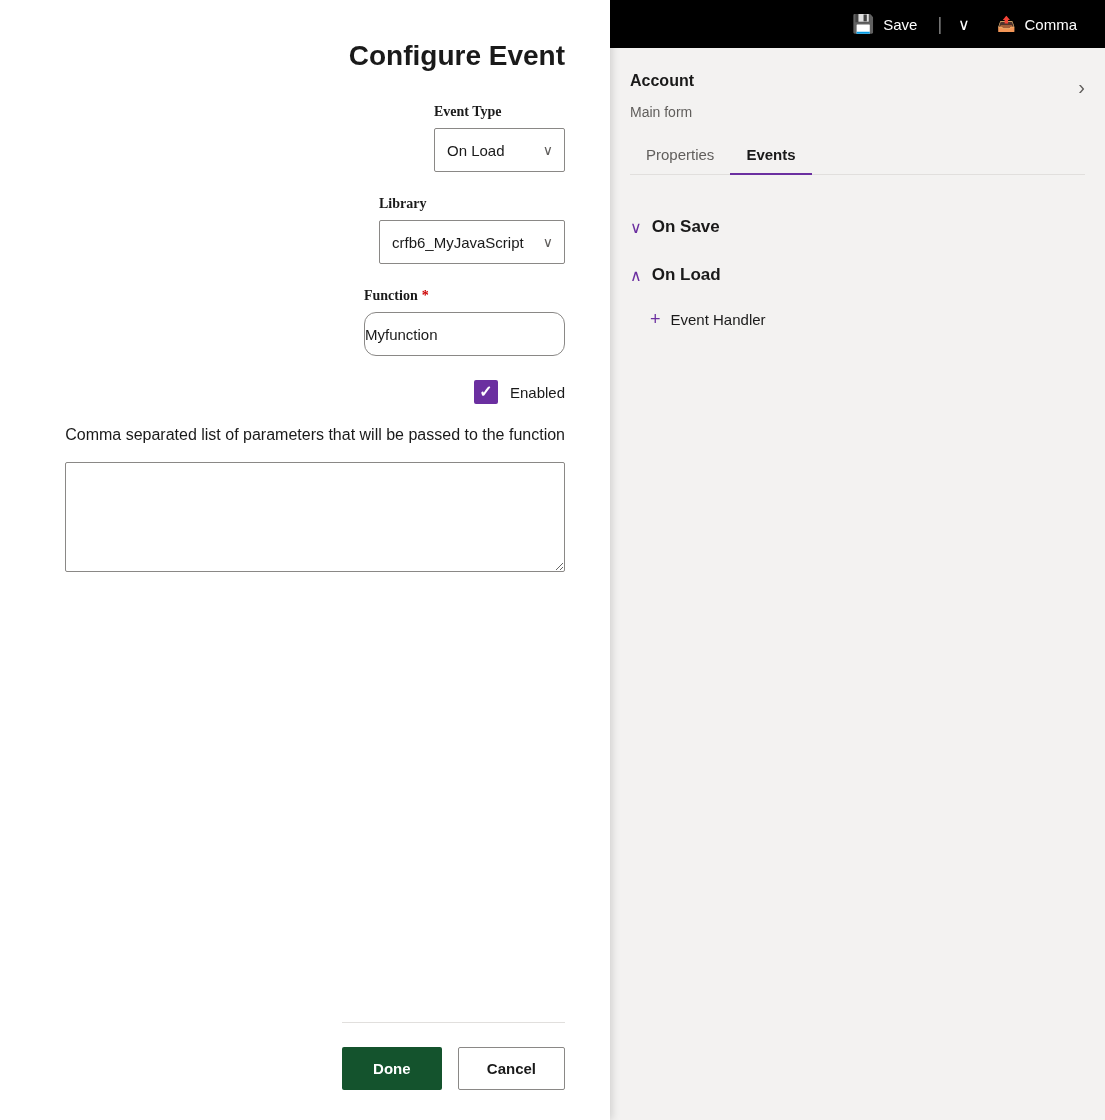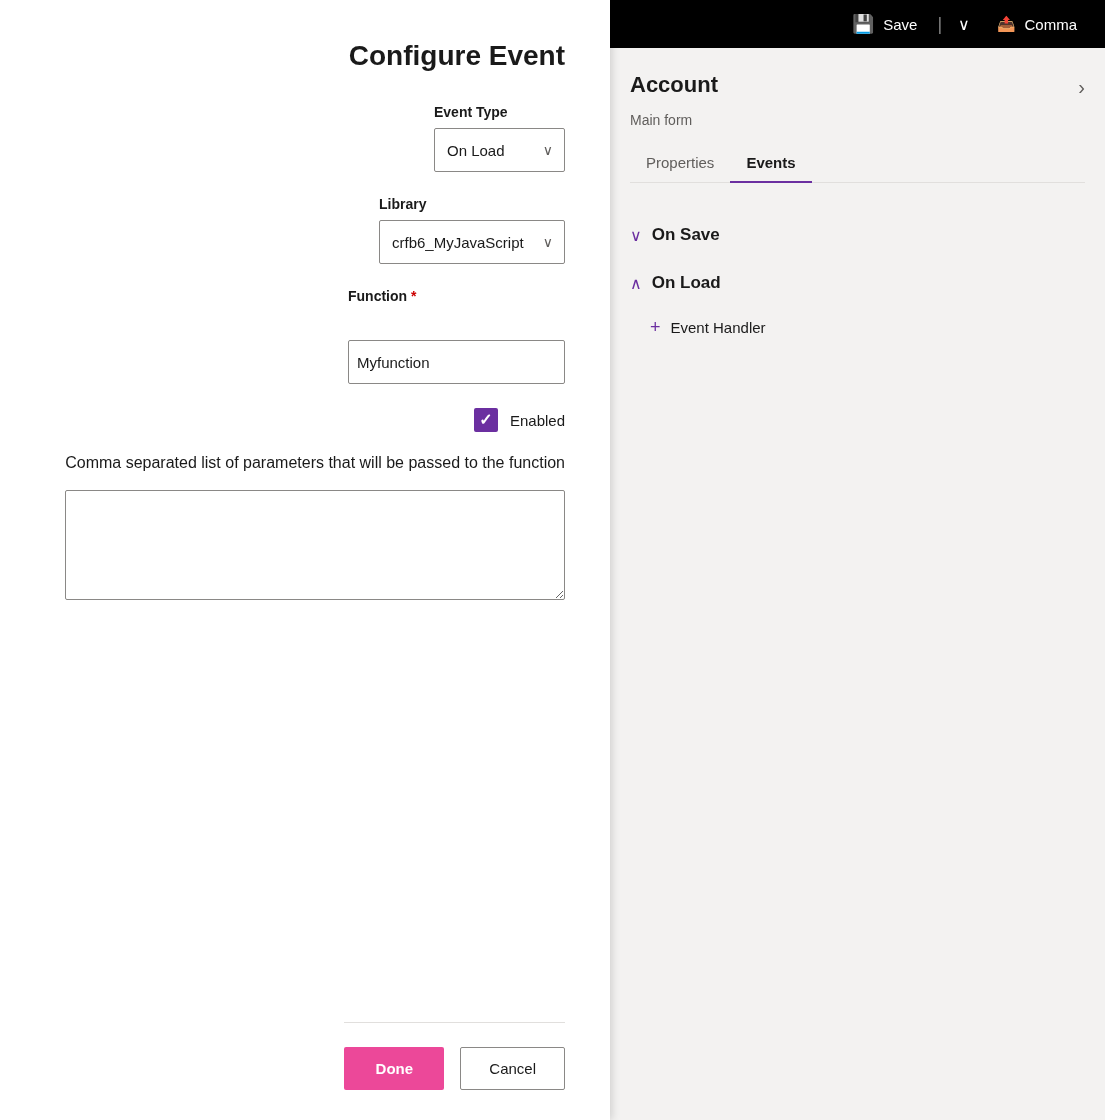--- a/index.html
+++ b/index.html
@@ -38,20 +38,21 @@
     }
 
     .field-label {
       font-size: 14px;
       font-weight: 600;
       color: #1a1a1a;
       margin-bottom: 8px;
       display: flex;
       align-items: center;
       gap: 4px;
+      font-family: Liberation Serif, serif;
     }
 
     .required-star {
       color: #c00;
       font-size: 14px;
     }
 
     .select-wrapper {
       position: relative;
       width: 100%;
@@ -77,26 +78,25 @@
       transform: translateY(-50%);
       pointer-events: none;
       color: #605e5c;
       font-size: 14px;
     }
 
     .text-input {
       width: 100%;
       height: 44px;
       border: 1px solid #8a8886;
-      border-radius: 2px;
-      padding: 0 8px;
-      font-size: 15px;
-      color: #1a1a1a;
-      background: #ffffff;
-      margin-top: 28px;
+      border-radius: 12px;
+      padding: 0 0;
+      font-size: 15px;
+      color: #1a1a1a;
+      background: #ffffff;
     }
 
     .checkbox-row {
       display: flex;
       align-items: center;
       gap: 12px;
       margin-bottom: 20px;
     }
 
     .checkbox-custom {
@@ -149,38 +149,38 @@
 
     .dialog-footer {
       margin-top: auto;
       padding-top: 24px;
       border-top: 1px solid #e1dfdd;
       display: flex;
       gap: 16px;
     }
 
     .btn-done {
-      background: #ec4899;
+      background: #14532d;
       color: #ffffff;
       border: none;
       padding: 12px 28px;
       font-size: 15px;
       font-weight: 600;
       border-radius: 2px;
       cursor: pointer;
       min-width: 100px;
     }
 
     .btn-cancel {
       background: #ffffff;
       color: #1a1a1a;
       border: 1px solid #8a8886;
       padding: 12px 28px;
       font-size: 15px;
-      font-weight: 400;
+      font-weight: 700;
       border-radius: 2px;
       cursor: pointer;
       min-width: 100px;
     }
 
     
     .right-panel {
       flex: 1;
       background: #f3f2f1;
       display: flex;
@@ -249,21 +249,21 @@
     }
 
     .account-header {
       margin-bottom: 16px;
       display: flex;
       align-items: flex-start;
       justify-content: space-between;
     }
 
     .account-info h2 {
-      font-size: 22px;
+      font-size: 16px;
       font-weight: 700;
       color: #1a1a1a;
     }
 
     .account-info p {
       font-size: 14px;
       color: #605e5c;
       margin-top: 14px;
     }
 

